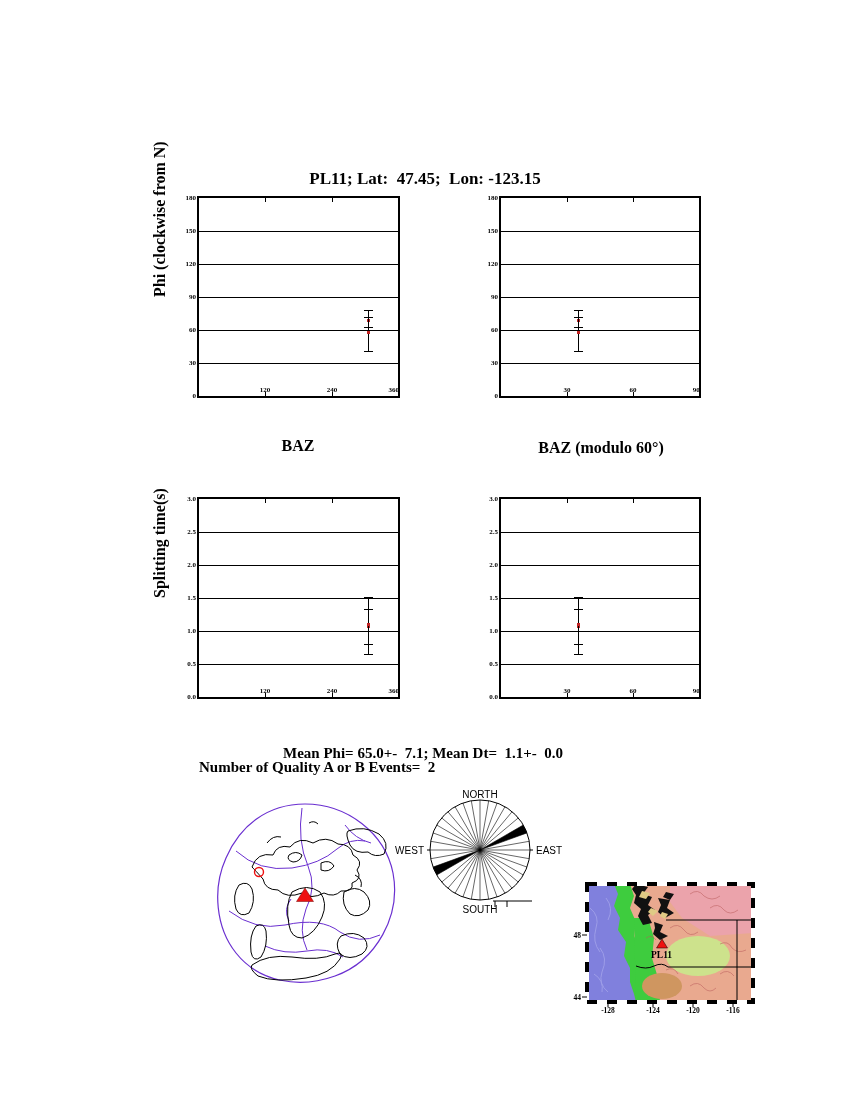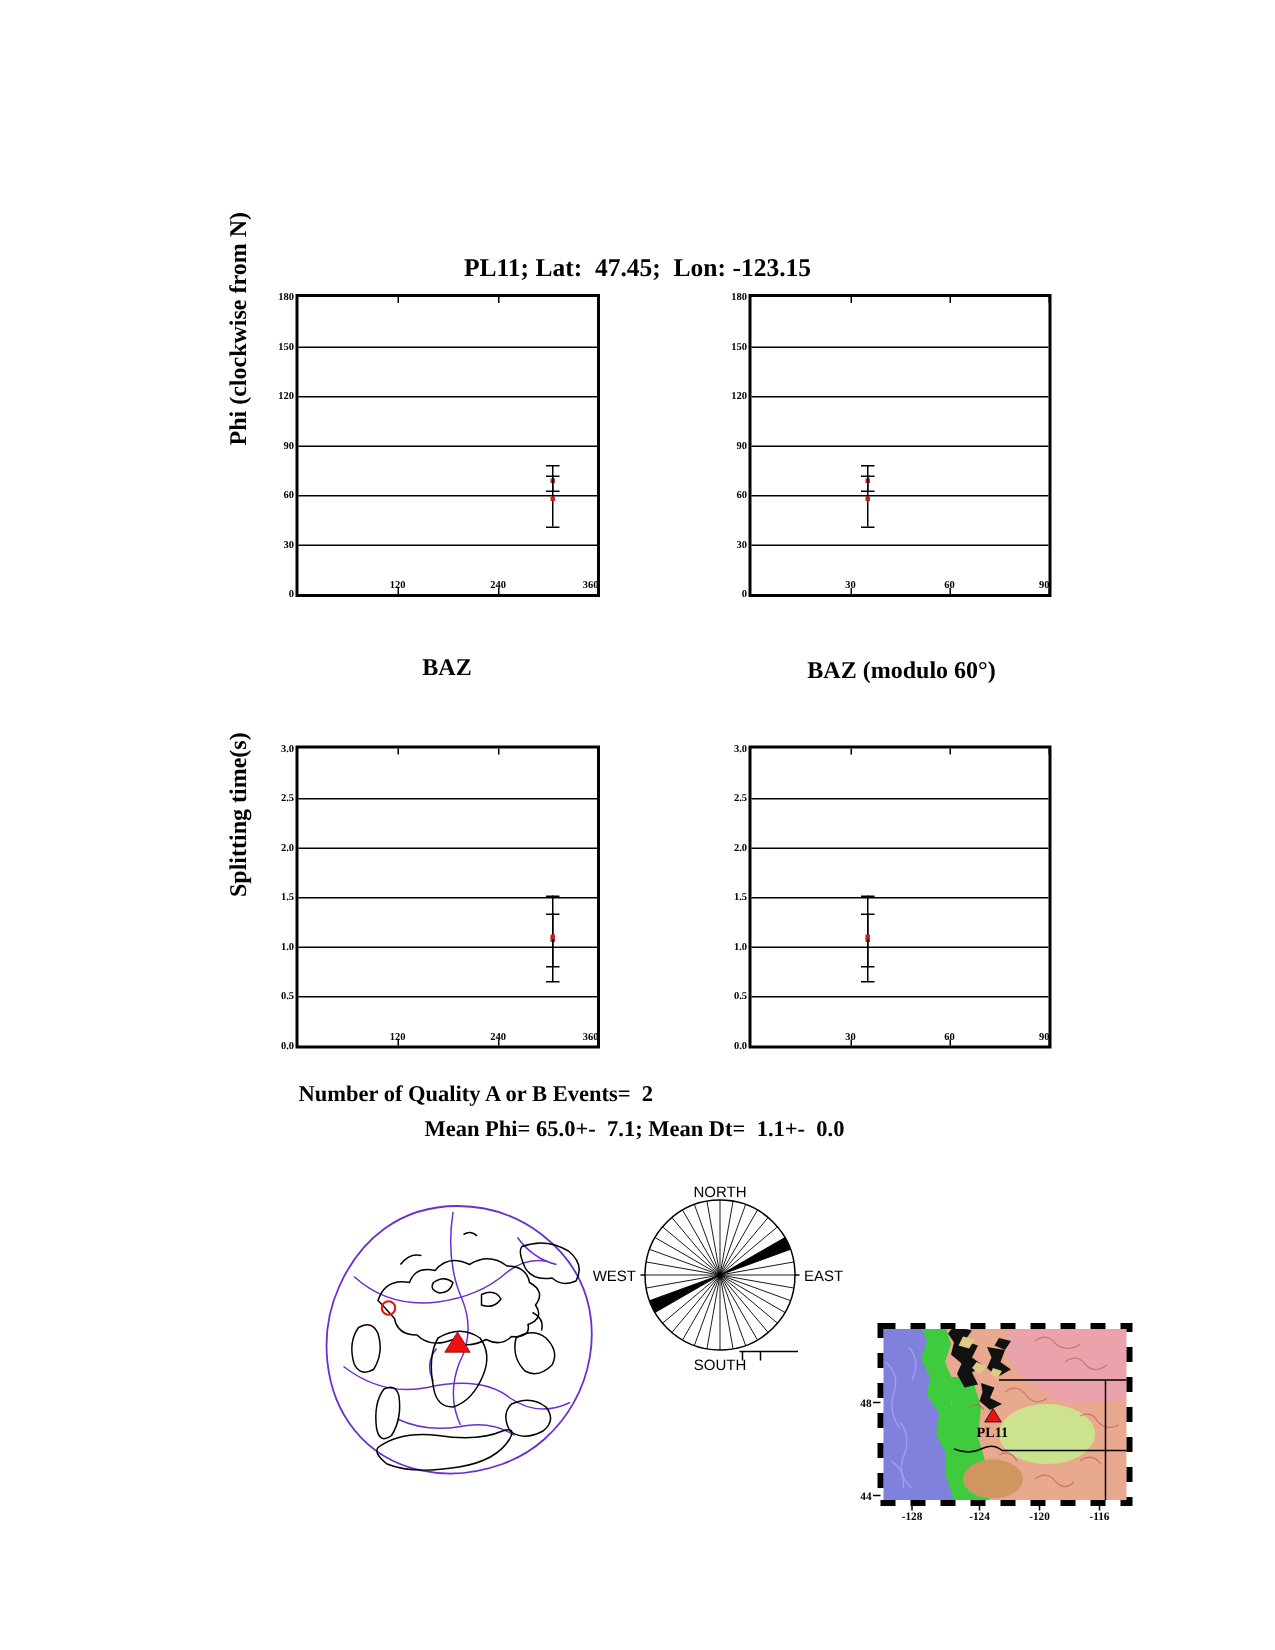--- a/index.html
+++ b/index.html
@@ -157,21 +157,21 @@
       <div class="err-cap" style="left: 574px; top: 609px; width: 9px;"></div>
       <div class="err-cap" style="left: 574px; top: 644px; width: 9px;"></div>
       <div class="err-dot" style="left: 577px; top: 625px; background: rgb(194, 34, 34);"></div>
       <div class="err-line" style="left: 578px; top: 597px; height: 57px;"></div>
       <div class="err-cap" style="left: 574px; top: 597px; width: 9px;"></div>
       <div class="err-cap" style="left: 574px; top: 654px; width: 9px;"></div>
       <div class="err-dot" style="left: 577px; top: 623px; background: rgb(194, 34, 34);"></div>
     </div>
 
   <div class="abs stats-line" style="top:745px;left:423px;transform:translateX(-50%);">Mean Phi= 65.0+-  7.1; Mean Dt=  1.1+-  0.0</div>
-  <div class="abs stats-line" style="top:722px;left:199px;">Number of Quality A or B Events=  2</div>
+  <div class="abs stats-line" style="top:759px;left:199px;">Number of Quality A or B Events=  2</div>
 
   <svg class="abs" style="top:795px;left:205px;" width="200" height="205" viewBox="0 0 200 205">
     <path d="M100,9 C142,9 180,38 188,78 C196,120 172,166 130,181 C94,194 54,187 31,158 C11,133 7,94 21,63 C35,31 62,9 100,9 Z" fill="none" stroke="#6a2fd0" stroke-width="1.2"></path>
     <g fill="none" stroke="#6a2fd0" stroke-width="1">
       <path d="M24,116 q26,20 56,14 q36,-8 55,7 q19,13 40,3"></path>
       <path d="M97,13 q-5,33 6,58 q9,22 -2,43 q-8,22 1,41"></path>
       <path d="M31,56 q23,21 56,17 q28,-4 45,-19 q13,-11 28,-8"></path>
       <path d="M60,151 q19,9 42,5 q21,-4 36,6"></path>
       <path d="M140,30 q10,14 26,18"></path>
       <path d="M86,104 q-8,10 -2,22"></path>

